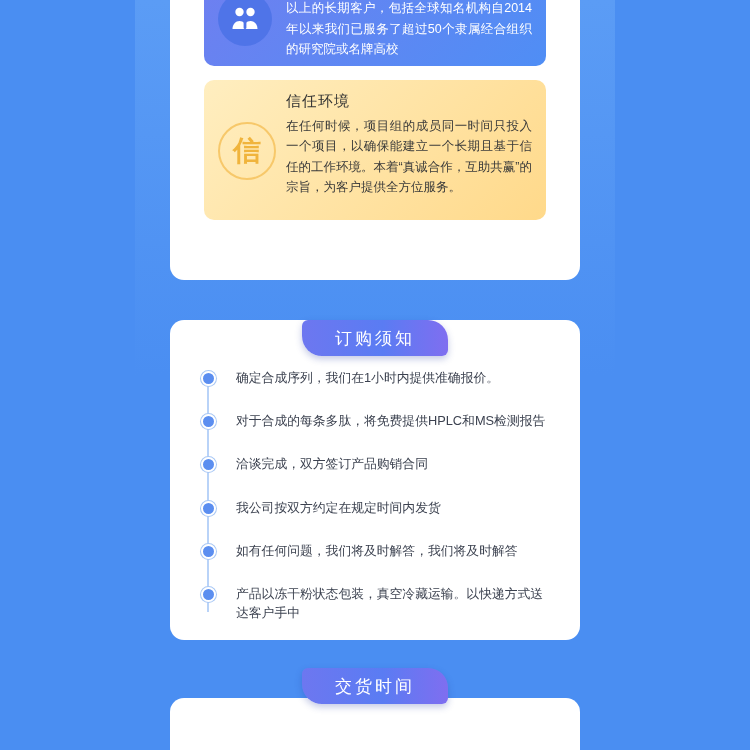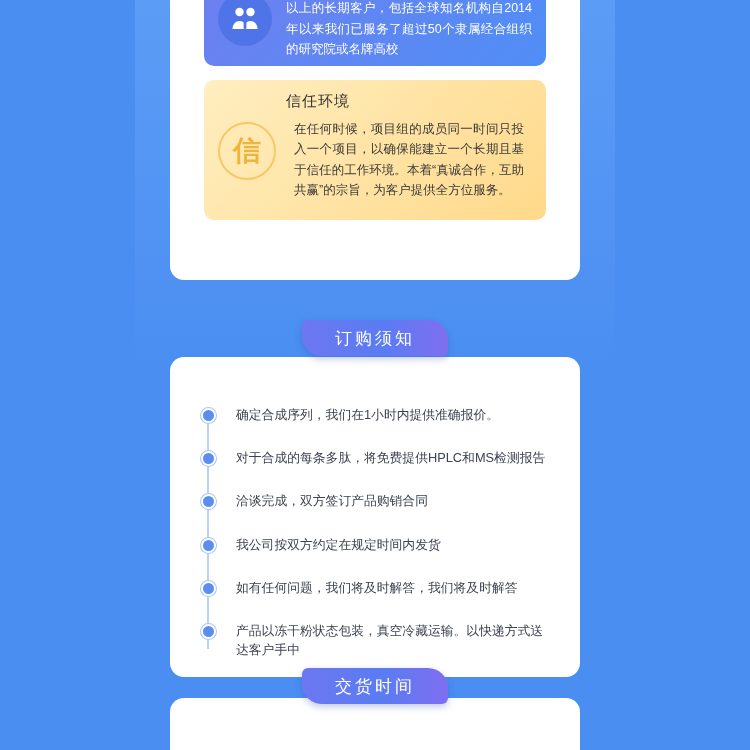--- a/index.html
+++ b/index.html
@@ -91,21 +91,21 @@
   .block-title {
     font-size: 15px;
     font-weight: normal;
     margin: 0 0 5px 0;
     color: #333333;
     letter-spacing: 1px;
   }
   .block-text {
     font-size: 12.5px;
     line-height: 1.62;
-    margin: 8px;
+    margin: 0;
     text-align: justify;
   }
   .blue-text {
     font-size: 12.5px;
     line-height: 1.62;
     color: #ffffff;
     margin: 0;
     text-align: justify;
   }
 
@@ -123,21 +123,21 @@
     letter-spacing: 3px;
     display: flex;
     align-items: center;
     justify-content: center;
     box-shadow: 0 3px 7px rgba(40, 60, 160, 0.28);
     z-index: 3;
   }
 
   
   #card-order {
-    top: 357px;
+    top: 320px;
     height: 320px;
     padding: 48px 28px 24px 28px;
   }
   #pill-order { top: 320px; }
 
   .list {
     position: relative;
     margin: 0;
     padding: 0 0 0 34px;
     list-style: none;

